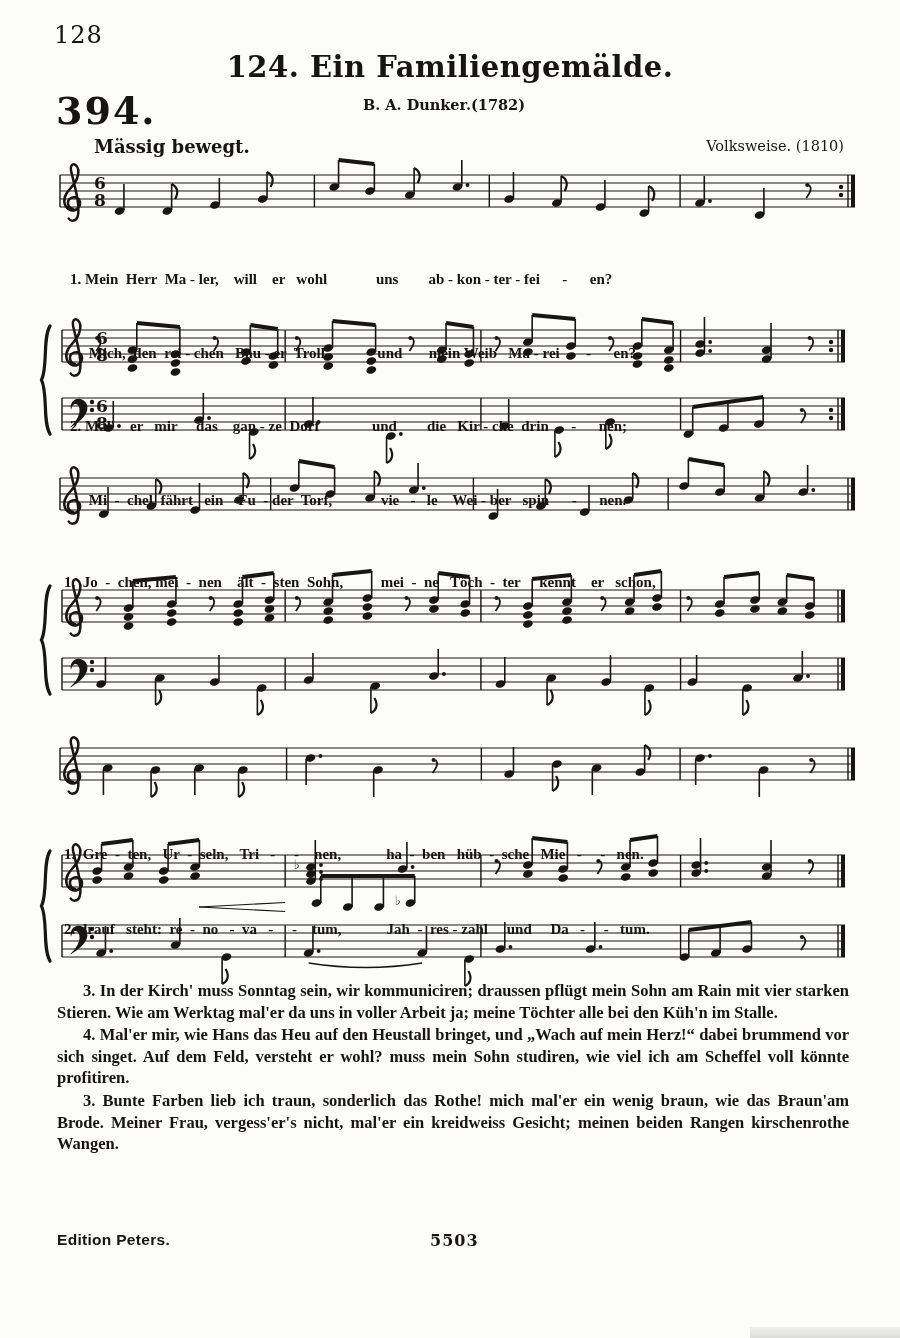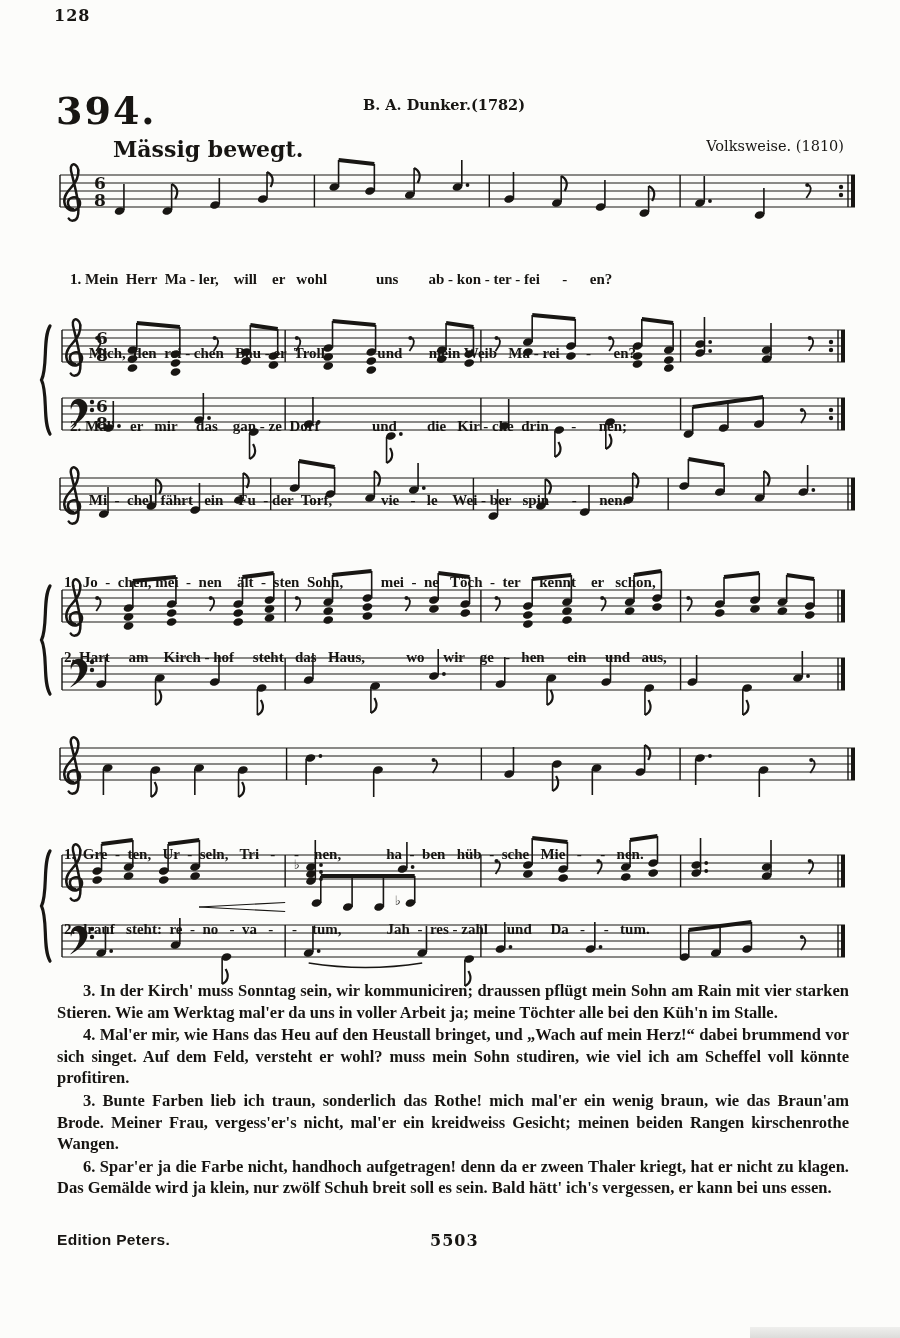--- a/index.html
+++ b/index.html
@@ -2,45 +2,46 @@
 <html><head>
 <meta charset="utf-8">
 <style>
   html,body{margin:0;padding:0;background:#888;}
   .page{
     position:relative;width:900px;height:1338px;margin:0 auto;
     background:#fcfcfa;overflow:hidden;color:#171512;
     font-family:"DejaVu Serif","Liberation Serif",serif;
   }
   .abs{position:absolute;}
-  .pageno{left:54px;top:6px;font-size:16px;font-weight:bold;letter-spacing:1px;}
+  .pageno{left:54px;top:21px;font-size:24px;font-weight:normal;letter-spacing:1px;}
   .bignum{left:56px;top:88px;font-size:38px;font-weight:bold;letter-spacing:2px;}
   .title{left:0;top:50px;width:900px;text-align:center;font-size:29px;font-weight:bold;letter-spacing:0.5px;}
   .composer{left:0;top:96px;width:888px;text-align:center;font-size:14.5px;font-weight:bold;}
-  .tempo{left:113px;top:136px;font-size:22px;font-weight:bold;}
+  .tempo{left:94px;top:136px;font-size:18px;font-weight:bold;}
   .source{right:56px;top:138px;font-size:14.5px;font-weight:normal;}
   .lyrics{white-space:pre;font-weight:bold;font-size:15px;line-height:24.5px;font-family:"Liberation Serif",serif;}
   .ly1{left:70px;top:218px;}
   .ly2{left:64px;top:520px;line-height:25px;}
   .ly3{left:64px;top:792px;line-height:25px;}
   .verses{left:57px;top:980px;width:792px;font-size:16.5px;line-height:21.6px;font-weight:bold;
           font-family:"Liberation Serif",serif;}
   .verses p{margin:0 0 1px 0;text-indent:26px;text-align:justify;}
   .pub{left:57px;top:1231px;font-size:15.5px;font-weight:bold;font-family:"Liberation Sans",sans-serif;letter-spacing:0.3px;}
   .plate{left:430px;top:1231px;font-size:16px;font-weight:bold;letter-spacing:1px;}
   .artifact{left:750px;top:1327px;width:150px;height:11px;
             background:linear-gradient(to bottom,#efefed,#dcdcda);}
   svg#music{position:absolute;left:0;top:0;}
 </style>
 </head>
 <body>
 
 <div class="page">
 
   <div class="abs pageno">128</div>
+  <div class="abs title">124. Ein Familiengemälde.</div>
   <div class="abs bignum">394.</div>
   <div class="abs composer">B. A. Dunker.(1782)</div>
   <div class="abs tempo">Mässig bewegt.</div>
   <div class="abs source">Volksweise. (1810)</div>
 
   <svg id="music" width="900" height="1338">
       <g>
         <line x1="60" y1="175" x2="855" y2="175" stroke="#181613" stroke-width="1.1"></line>
         <line x1="60" y1="183" x2="855" y2="183" stroke="#181613" stroke-width="1.1"></line>
         <line x1="60" y1="191" x2="855" y2="191" stroke="#181613" stroke-width="1.1"></line>
@@ -618,30 +619,28 @@
     </svg>
 
   <div class="abs lyrics ly1">
     <div>1. Mein  Herr  Ma - ler,    will    er   wohl             uns        ab - kon - ter - fei      -      en?</div>
     <div>     Mich,  den  rei - chen   Bau - er  Troll,             und       mein Weib   Ma - rei       -      en?</div>
     <div>2. Mal'    er   mir     das    gan - ze  Dorf              und        die   Kir - che  drin      -      nen;</div>
     <div>     Mi  -  chel  fährt   ein    Fu  - der  Torf,             vie   -   le    Wei - ber   spin      -      nen.</div>
   </div>
   <div class="abs lyrics ly2">
     <div>1.  Jo  -  chen, mei  -  nen    ält  -  sten  Sohn,          mei  -  ne   Töch  -  ter     kennt    er   schon,</div>
-    <div>2. Hart     am    Kirch - hof     steht   das   Haus,           wo     wir    ge   -   hen      ein     und   aus,</div>
   </div>
   <div class="abs lyrics ly3">
     <div>1.  Gre  -  ten,   Ur  -  seln,   Tri   -     -    nen,            ha  -  ben   hüb  -  sche   Mie   -     -   nen.</div>
     <div>2. drauf   steht:  re  -  no   -  va   -     -    tum,            Jah  -  res - zahl     und     Da   -     -   tum.</div>
   </div>
 
   <div class="abs verses">
     <p>3.   In der Kirch' muss Sonntag sein, wir kommuniciren; draussen pflügt mein Sohn am Rain mit vier starken Stieren. Wie am Werktag mal'er da uns in voller Arbeit ja; meine Töchter alle bei den Küh'n im Stalle.</p>
     <p>4.   Mal'er mir, wie Hans das Heu auf den Heustall bringet, und „Wach auf mein Herz!“ dabei brummend vor sich singet. Auf dem Feld, versteht er wohl? muss mein Sohn studiren, wie viel ich am Scheffel voll könnte profitiren.</p>
     <p>3.   Bunte Farben lieb ich traun, sonderlich das Rothe! mich mal'er ein wenig braun, wie das Braun'am Brode. Meiner Frau, vergess'er's nicht, mal'er ein kreidweiss Gesicht;  meinen  beiden Rangen kirschenrothe Wangen.</p>
-    <p>6.   Spar'er ja die Farbe nicht, handhoch aufgetragen! denn da er zween Thaler kriegt, hat er nicht zu klagen. Das Gemälde wird ja klein, nur zwölf Schuh breit soll es sein.  Bald hätt' ich's vergessen, er kann bei uns essen.</p>
   </div>
 
   <div class="abs pub">Edition Peters.</div>
   <div class="abs plate">5503</div>
   <div class="abs artifact"></div>
 </div>
 
 </body></html>

